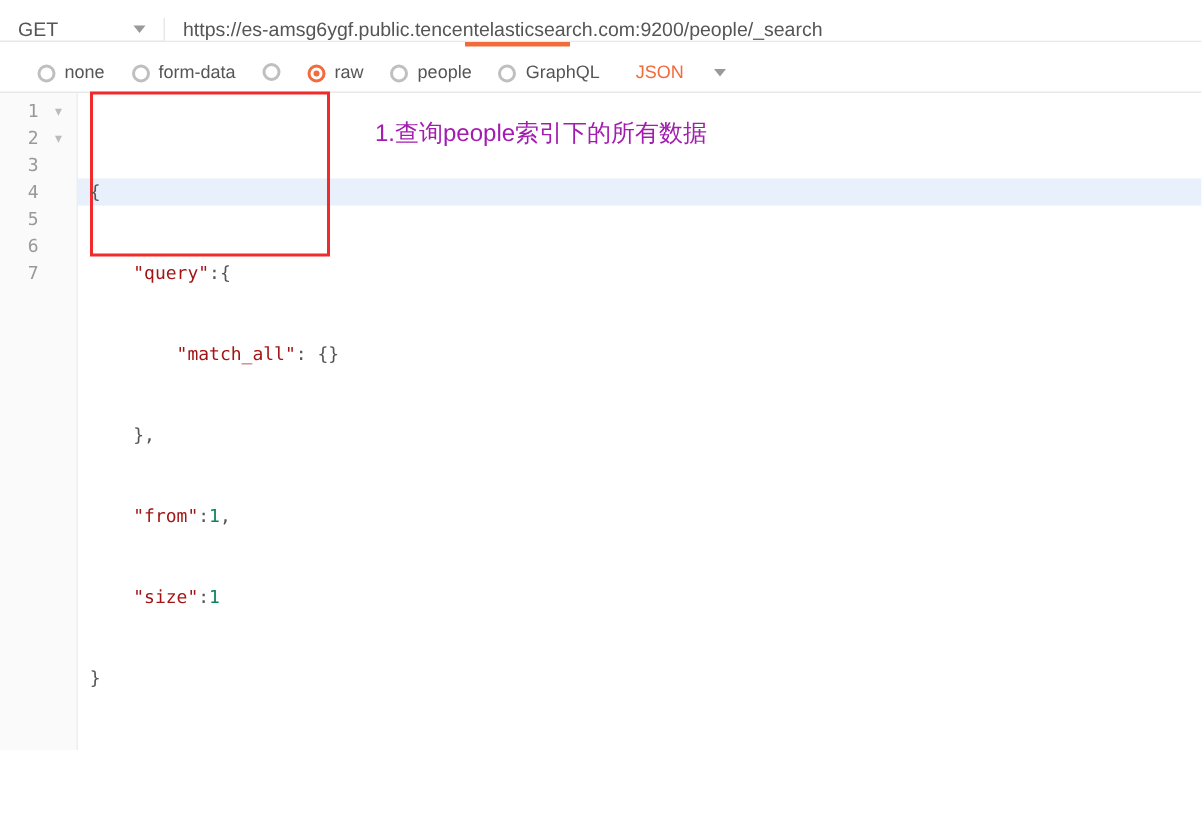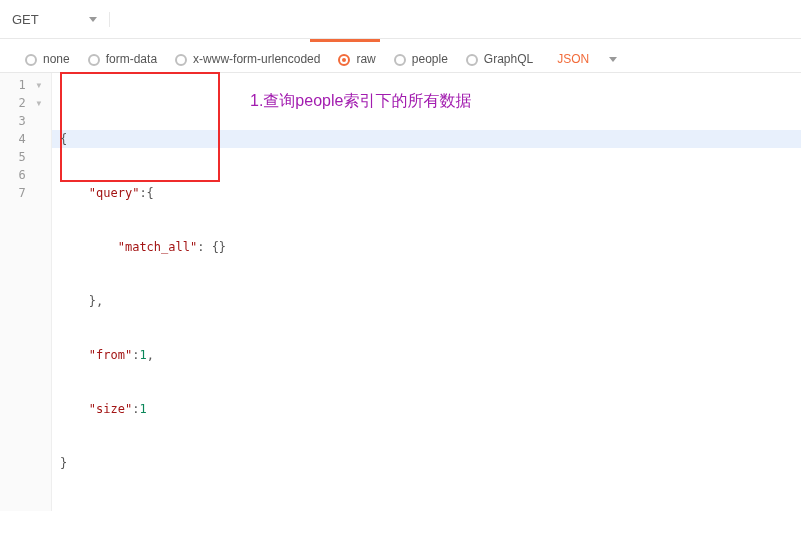--- a/index.html
+++ b/index.html
@@ -1,17 +1,17 @@
 <!DOCTYPE html>
 <html><head>
 <meta charset="utf-8">
 <style>
   * { box-sizing: border-box; margin: 0; padding: 0; }
   body { font-family: -apple-system, "Segoe UI", Arial, sans-serif; font-size: 12px; color: #555; background: #fff; width: 801px; }
-  .top-bar { display: flex; align-items: center; border-bottom: 1px solid #e8e8e8; height: 39px; }
+  .top-bar { display: flex; align-items: flex-end; border-bottom: 1px solid #e8e8e8; height: 28px; }
   .method-dd { width: 110px; display: flex; align-items: center; padding: 0 12px; border-right: 1px solid #e8e8e8; justify-content: space-between; cursor: pointer; }
   .method-dd span { color: #555; font-size: 13px; }
   .caret { width: 0; height: 0; border-left: 4px solid transparent; border-right: 4px solid transparent; border-top: 5px solid #999; }
   .url-input { flex: 1; border: none; outline: none; padding: 0 12px; font-size: 13px; color: #555; }
   .orange-bar { height: 3px; background: #fff; display: flex; padding-left: 310px; }
   .orange-bar .seg { width: 70px; background: #f26b3a; }
   .body-opts { display: flex; align-items: center; gap: 18px; padding: 10px 25px 6px; }
   .radio-opt { display: flex; align-items: flex-end; gap: 6px; cursor: pointer; }
   .radio { width: 12px; height: 12px; border-radius: 50%; border: 2px solid #bfbfbf; display: inline-block; position: relative; }
   .radio.sel { border-color: #f26b3a; }
@@ -32,37 +32,37 @@
   .editor-wrap { position: relative; } 
 </style>
 </head>
 <body>
 
 <div class="top-bar">
   <div class="method-dd">
     <span>GET</span>
     <span class="caret"></span>
   </div>
+  <input class="url-input" value="https://es-amsg6ygf.public.tencentelasticsearch.com:9200/people/_search" style="">
 </div>
 <div class="orange-bar">
     <div class="seg"></div>
   </div>
 
 <div class="body-opts">
   <div class="radio-opt">
       <span class="radio"></span>
       <span>none</span>
     </div>
   <div class="radio-opt">
       <span class="radio"></span>
       <span>form-data</span>
     </div>
   <div class="radio-opt">
       <span class="radio"></span>
-      <span>x-www-form-urlencoded</span>
     </div>
   <div class="radio-opt">
       <span class="radio sel"></span>
       <span>raw</span>
     </div>
   <div class="radio-opt">
       <span class="radio"></span>
       <span>people</span>
     </div>
   <div class="radio-opt">

